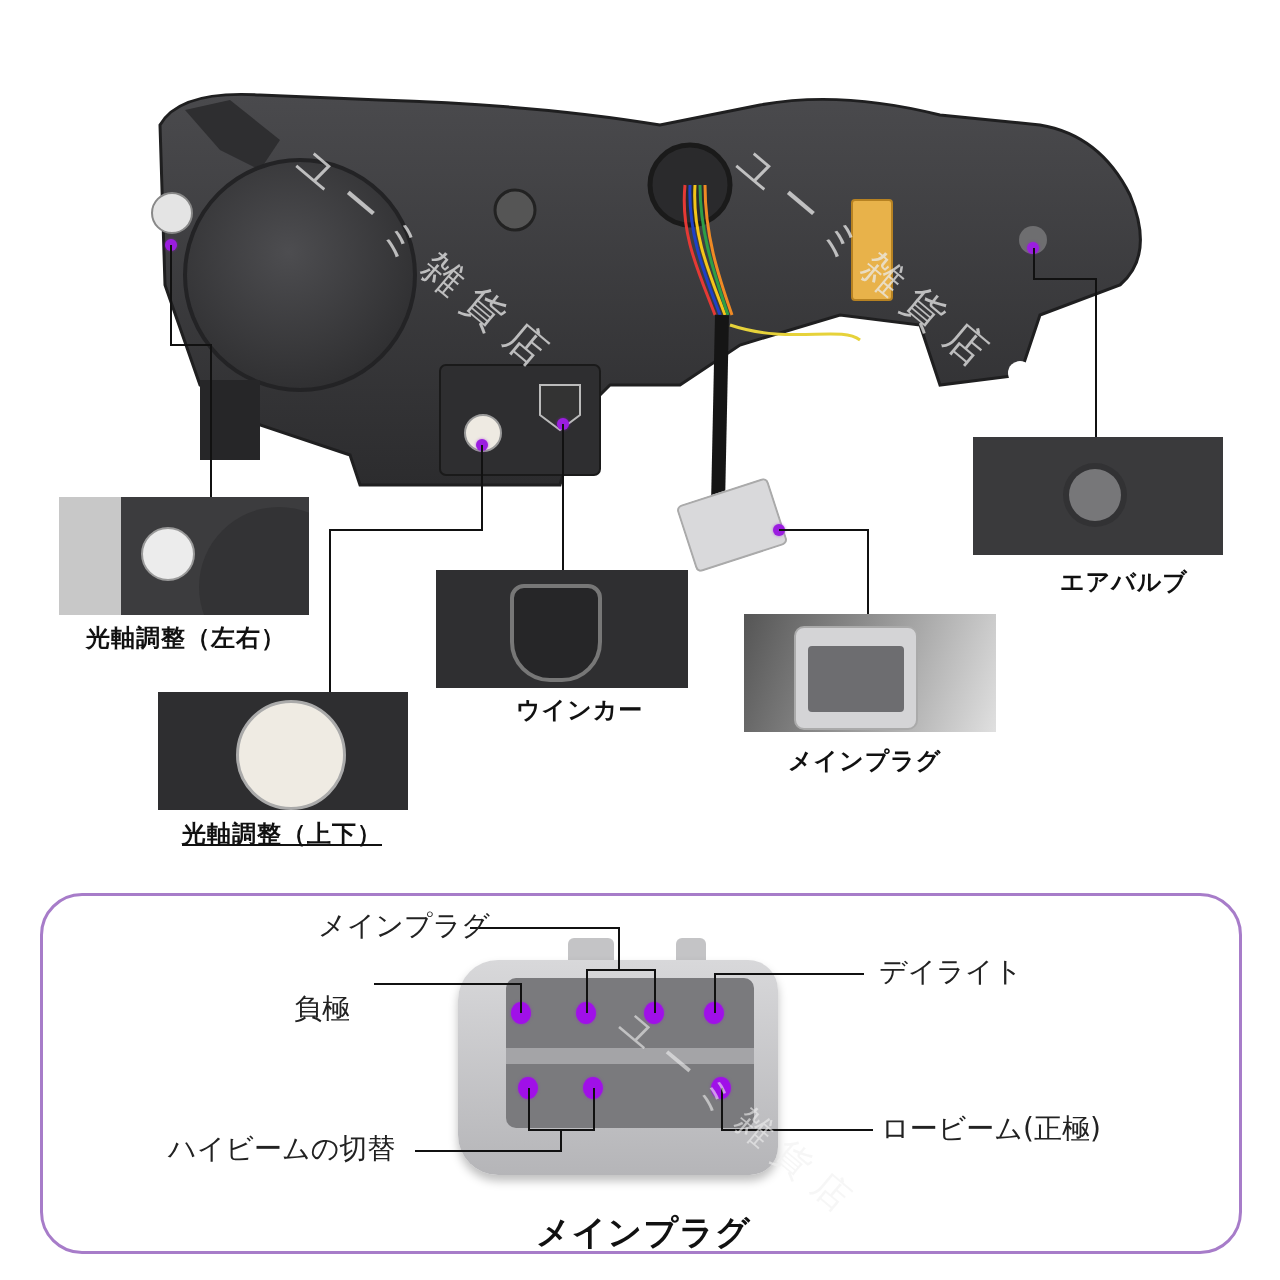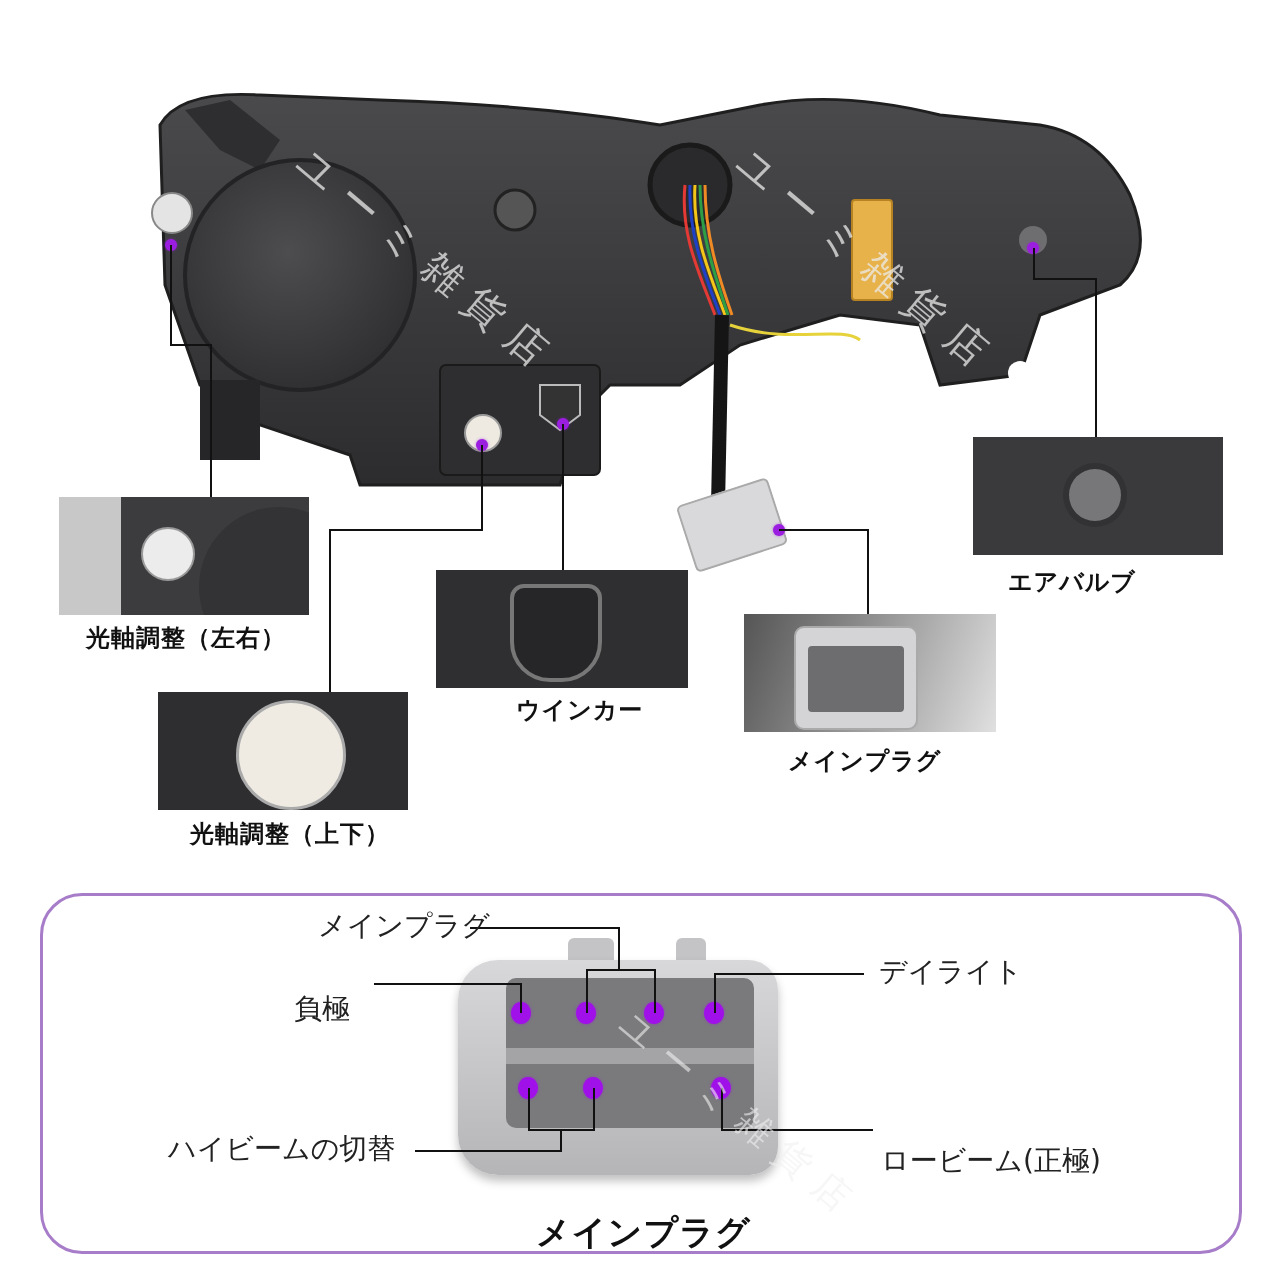--- a/index.html
+++ b/index.html
@@ -82,21 +82,21 @@
 </div>
 <div class="label-bold" style="left:86px;top:622px;text-align:right;">光軸調整（左右）</div>
 
 <div class="dot" style="left:482px;top:445px;"></div>
 <div class="line" style="left:481px;top:445px;width:2px;height:85px;"></div>
 <div class="line" style="left:329px;top:529px;width:154px;height:2px;"></div>
 <div class="line" style="left:329px;top:529px;width:2px;height:163px;"></div>
 <div class="inset" style="left:158px;top:692px;width:250px;height:118px;background:#2e2e30;">
   <div class="abs" style="left:78px;top:8px;width:104px;height:104px;border-radius:50%;background:#efebe3;border:3px solid #aaa;"></div>
 </div>
-<div class="label-bold" style="left:190px;top:818px;">光軸調整（上下）</div>
+<div class="label-bold" style="left:182px;top:818px;text-decoration:underline;">光軸調整（上下）</div>
 
 <div class="dot" style="left:563px;top:424px;"></div>
 <div class="line" style="left:562px;top:424px;width:2px;height:146px;"></div>
 <div class="inset" style="left:436px;top:570px;width:252px;height:118px;background:#2f2f31;">
   <div class="abs" style="left:74px;top:14px;width:84px;height:90px;border:4px solid #777;border-radius:14px 14px 40px 40px;background:#262628;"></div>
 </div>
 <div class="label-bold" style="left:516px;top:694px;">ウインカー</div>
 
 <div class="dot" style="left:779px;top:530px;"></div>
 <div class="line" style="left:779px;top:529px;width:90px;height:2px;"></div>
@@ -108,21 +108,21 @@
 </div>
 <div class="label-bold" style="left:788px;top:745px;">メインプラグ</div>
 
 <div class="dot" style="left:1033px;top:248px;"></div>
 <div class="line" style="left:1033px;top:278px;width:64px;height:2px;"></div>
 <div class="line" style="left:1033px;top:248px;width:2px;height:31px;"></div>
 <div class="line" style="left:1095px;top:278px;width:2px;height:160px;"></div>
 <div class="inset" style="left:973px;top:437px;width:250px;height:118px;background:#3a3a3c;">
   <div class="abs" style="left:96px;top:32px;width:52px;height:52px;border-radius:50%;background:#777779;box-shadow:0 0 0 6px #323234;"></div>
 </div>
-<div class="label-bold" style="left:1008px;top:566px;font-family:Liberation Serif, serif;">エアバルブ</div>
+<div class="label-bold" style="left:1060px;top:566px;font-family:Liberation Serif, serif;">エアバルブ</div>
 
 <div class="pinbox"></div>
 
 <div class="abs" style="left:458px;top:950px;width:320px;height:245px;">
   <div class="abs" style="left:110px;top:-12px;width:46px;height:40px;background:#c4c4c6;border-radius:6px;"></div>
   <div class="abs" style="left:218px;top:-12px;width:30px;height:40px;background:#c4c4c6;border-radius:6px;"></div>
   <div class="abs" style="left:0;top:10px;width:320px;height:215px;background:linear-gradient(#d8d8da,#b5b5b8);border-radius:40px 30px 28px 40px;box-shadow:0 6px 10px rgba(0,0,0,.25);"></div>
   <div class="abs" style="left:48px;top:28px;width:248px;height:150px;background:#7a7a7d;border-radius:10px;"></div>
   <div class="abs" style="left:48px;top:98px;width:248px;height:16px;background:#a4a4a7;"></div>
 </div>
@@ -152,17 +152,17 @@
 
 <div class="line" style="left:528px;top:1088px;width:2px;height:42px;"></div>
 <div class="line" style="left:593px;top:1088px;width:2px;height:42px;"></div>
 <div class="line" style="left:528px;top:1129px;width:67px;height:2px;"></div>
 <div class="line" style="left:560px;top:1129px;width:2px;height:22px;"></div>
 <div class="line" style="left:415px;top:1150px;width:147px;height:2px;"></div>
 <div class="label-thin" style="left:168px;top:1130px;">ハイビームの切替</div>
 
 <div class="line" style="left:721px;top:1088px;width:2px;height:42px;"></div>
 <div class="line" style="left:721px;top:1129px;width:152px;height:2px;"></div>
-<div class="label-thin" style="left:881px;top:1110px;margin-top:32px;">ロービーム(正極)</div>
+<div class="label-thin" style="left:881px;top:1110px;">ロービーム(正極)</div>
 
 <div class="label-bold" style="left:536px;top:1210px;font-size:34px;">メインプラグ</div>
 
 <div class="watermark" style="left:640px;top:1000px;font-size:36px;color:rgba(240,240,240,.6);">ユーミ雑貨店</div>
 
 </body></html>

